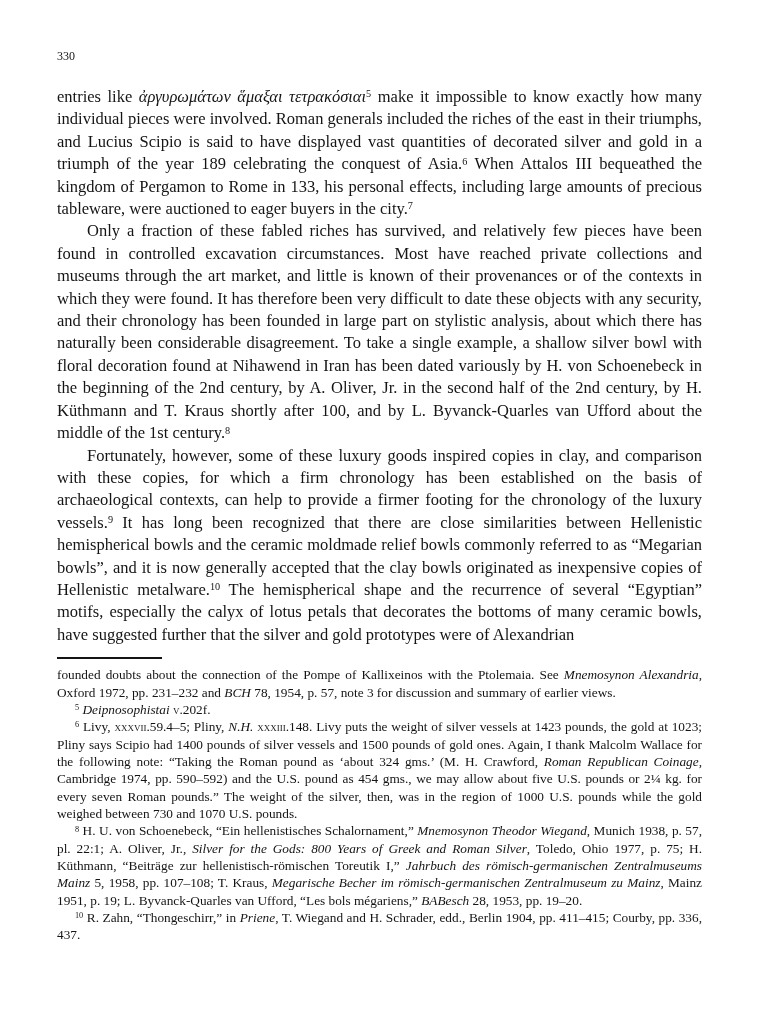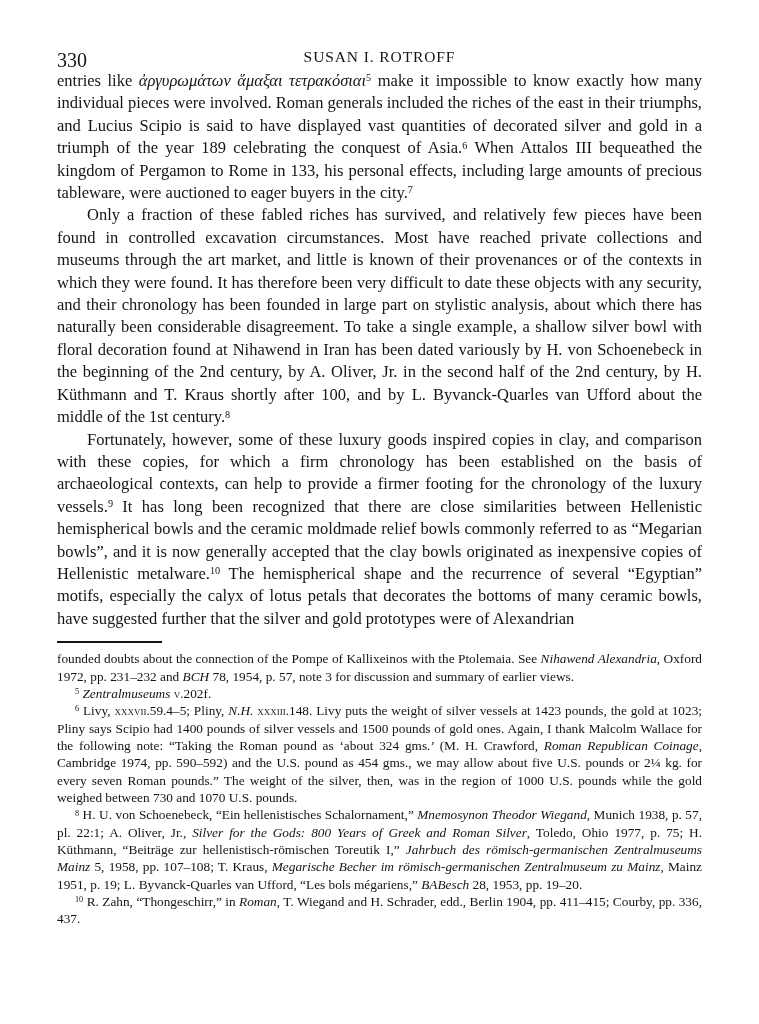--- a/index.html
+++ b/index.html
@@ -4,53 +4,52 @@
 <style>
   html, body { margin: 0; padding: 0; background: #e9e9e9; }
   .page {
     width: 759px; height: 1024px; box-sizing: border-box;
     background: #ffffff; color: #141414;
     padding: 48px 57px 0 57px;
     font-family: "Liberation Serif", "DejaVu Serif", serif;
     position: relative; overflow: hidden; margin: 0 auto;
   }
   .header { position: relative; height: 22px; }
-  .page-number { position: absolute; left: 0; top: 1px; font-size: 20px; }
+  .page-number { position: absolute; left: 0; top: 1px; font-size: 12px; }
   .running-head { text-align: center; font-size: 15.5px; letter-spacing: 0.9px; }
-  .body-text { text-align: justify; font-size: 16.5px; line-height: 22.4px; }
+  .body-text { margin-top: 16px; text-align: justify; font-size: 16.5px; line-height: 22.4px; }
   .body-text p { margin: 0; }
   p.indent { text-indent: 30px; }
   p.noindent { text-indent: 0; }
   sup { font-size: 62%; line-height: 0; vertical-align: baseline; position: relative; top: -0.45em; }
   .sc { font-variant: small-caps; }
   i { font-style: italic; }
   .fn-rule { width: 105px; border: none; border-top: 2px solid #141414; margin: 11px 0 7px 0; }
   .footnotes { font-size: 13.3px; line-height: 17.35px; text-align: justify; }
   .footnotes p { margin: 0; }
   .footnotes p.indent { text-indent: 18px; }
 </style>
 </head>
 <body>
 
 <div class="page">
 
   <div class="header">
     <span class="page-number">330</span>
-    <div class="running-head">SUSAN I. ROTROFF</div>
   </div>
 
   <div class="body-text">
     <p class="noindent">entries like <i>ἀργυρωμάτων ἅμαξαι τετρακόσιαι</i><sup>5</sup> make it impossible to know exactly how many individual pieces were involved. Roman generals included the riches of the east in their triumphs, and Lucius Scipio is said to have displayed vast quantities of decorated silver and gold in a triumph of the year 189 celebrating the conquest of Asia.<sup>6</sup> When Attalos III bequeathed the kingdom of Pergamon to Rome in 133, his personal effects, including large amounts of precious tableware, were auctioned to eager buyers in the city.<sup>7</sup></p>
     <p class="indent">Only a fraction of these fabled riches has survived, and relatively few pieces have been found in controlled excavation circumstances. Most have reached private collections and museums through the art market, and little is known of their provenances or of the contexts in which they were found. It has therefore been very difficult to date these objects with any security, and their chronology has been founded in large part on stylistic analysis, about which there has naturally been considerable disagreement. To take a single example, a shallow silver bowl with floral decoration found at Nihawend in Iran has been dated variously by H. von Schoenebeck in the beginning of the 2nd century, by A. Oliver, Jr. in the second half of the 2nd century, by H. Küthmann and T. Kraus shortly after 100, and by L. Byvanck-Quarles van Ufford about the middle of the 1st century.<sup>8</sup></p>
     <p class="indent">Fortunately, however, some of these luxury goods inspired copies in clay, and comparison with these copies, for which a firm chronology has been established on the basis of archaeological contexts, can help to provide a firmer footing for the chronology of the luxury vessels.<sup>9</sup> It has long been recognized that there are close similarities between Hellenistic hemispherical bowls and the ceramic moldmade relief bowls commonly referred to as “Megarian bowls”, and it is now generally accepted that the clay bowls originated as inexpensive copies of Hellenistic metalware.<sup>10</sup> The hemispherical shape and the recurrence of several “Egyptian” motifs, especially the calyx of lotus petals that decorates the bottoms of many ceramic bowls, have suggested further that the silver and gold prototypes were of Alexandrian</p>
   </div>
 
   <hr class="fn-rule">
 
   <div class="footnotes">
-    <p class="noindent">founded doubts about the connection of the Pompe of Kallixeinos with the Ptolemaia. See <i>Nihawend Alexandria</i>, Oxford 1972, pp. 231–232 and <i>BCH</i> 78, 1954, p. 57, note 3 for discussion and summary of earlier views.</p>
-    <p class="indent"><sup>5</sup> <i>Zentralmuseums</i> <span class="sc">v</span>.202f.</p>
+    <p class="noindent">founded doubts about the connection of the Pompe of Kallixeinos with the Ptolemaia. See <i>Mnemosynon Alexandria</i>, Oxford 1972, pp. 231–232 and <i>BCH</i> 78, 1954, p. 57, note 3 for discussion and summary of earlier views.</p>
+    <p class="indent"><sup>5</sup> <i>Deipnosophistai</i> <span class="sc">v</span>.202f.</p>
     <p class="indent"><sup>6</sup> Livy, <span class="sc">xxxvii</span>.59.4–5; Pliny, <i>N.H.</i> <span class="sc">xxxiii</span>.148. Livy puts the weight of silver vessels at 1423 pounds, the gold at 1023; Pliny says Scipio had 1400 pounds of silver vessels and 1500 pounds of gold ones. Again, I thank Malcolm Wallace for the following note: “Taking the Roman pound as ‘about 324 gms.’ (M. H. Crawford, <i>Roman Republican Coinage</i>, Cambridge 1974, pp. 590–592) and the U.S. pound as 454 gms., we may allow about five U.S. pounds or 2¼ kg. for every seven Roman pounds.” The weight of the silver, then, was in the region of 1000 U.S. pounds while the gold weighed between 730 and 1070 U.S. pounds.</p>
     <p class="indent"><sup>8</sup> H. U. von Schoenebeck, “Ein hellenistisches Schalornament,” <i>Mnemosynon Theodor Wiegand</i>, Munich 1938, p. 57, pl. 22:1; A. Oliver, Jr., <i>Silver for the Gods: 800 Years of Greek and Roman Silver</i>, Toledo, Ohio 1977, p. 75; H. Küthmann, “Beiträge zur hellenistisch-römischen Toreutik I,” <i>Jahrbuch des römisch-germanischen Zentralmuseums Mainz</i> 5, 1958, pp. 107–108; T. Kraus, <i>Megarische Becher im römisch-germanischen Zentralmuseum zu Mainz</i>, Mainz 1951, p. 19; L. Byvanck-Quarles van Ufford, “Les bols mégariens,” <i>BABesch</i> 28, 1953, pp. 19–20.</p>
-    <p class="indent"><sup>10</sup> R. Zahn, “Thongeschirr,” in <i>Roman</i>, T. Wiegand and H. Schrader, edd., Berlin 1904, pp. 411–415; Courby, pp. 336, 437.</p>
+    <p class="indent"><sup>10</sup> R. Zahn, “Thongeschirr,” in <i>Priene</i>, T. Wiegand and H. Schrader, edd., Berlin 1904, pp. 411–415; Courby, pp. 336, 437.</p>
   </div>
 
 </div>
 
 </body></html>

